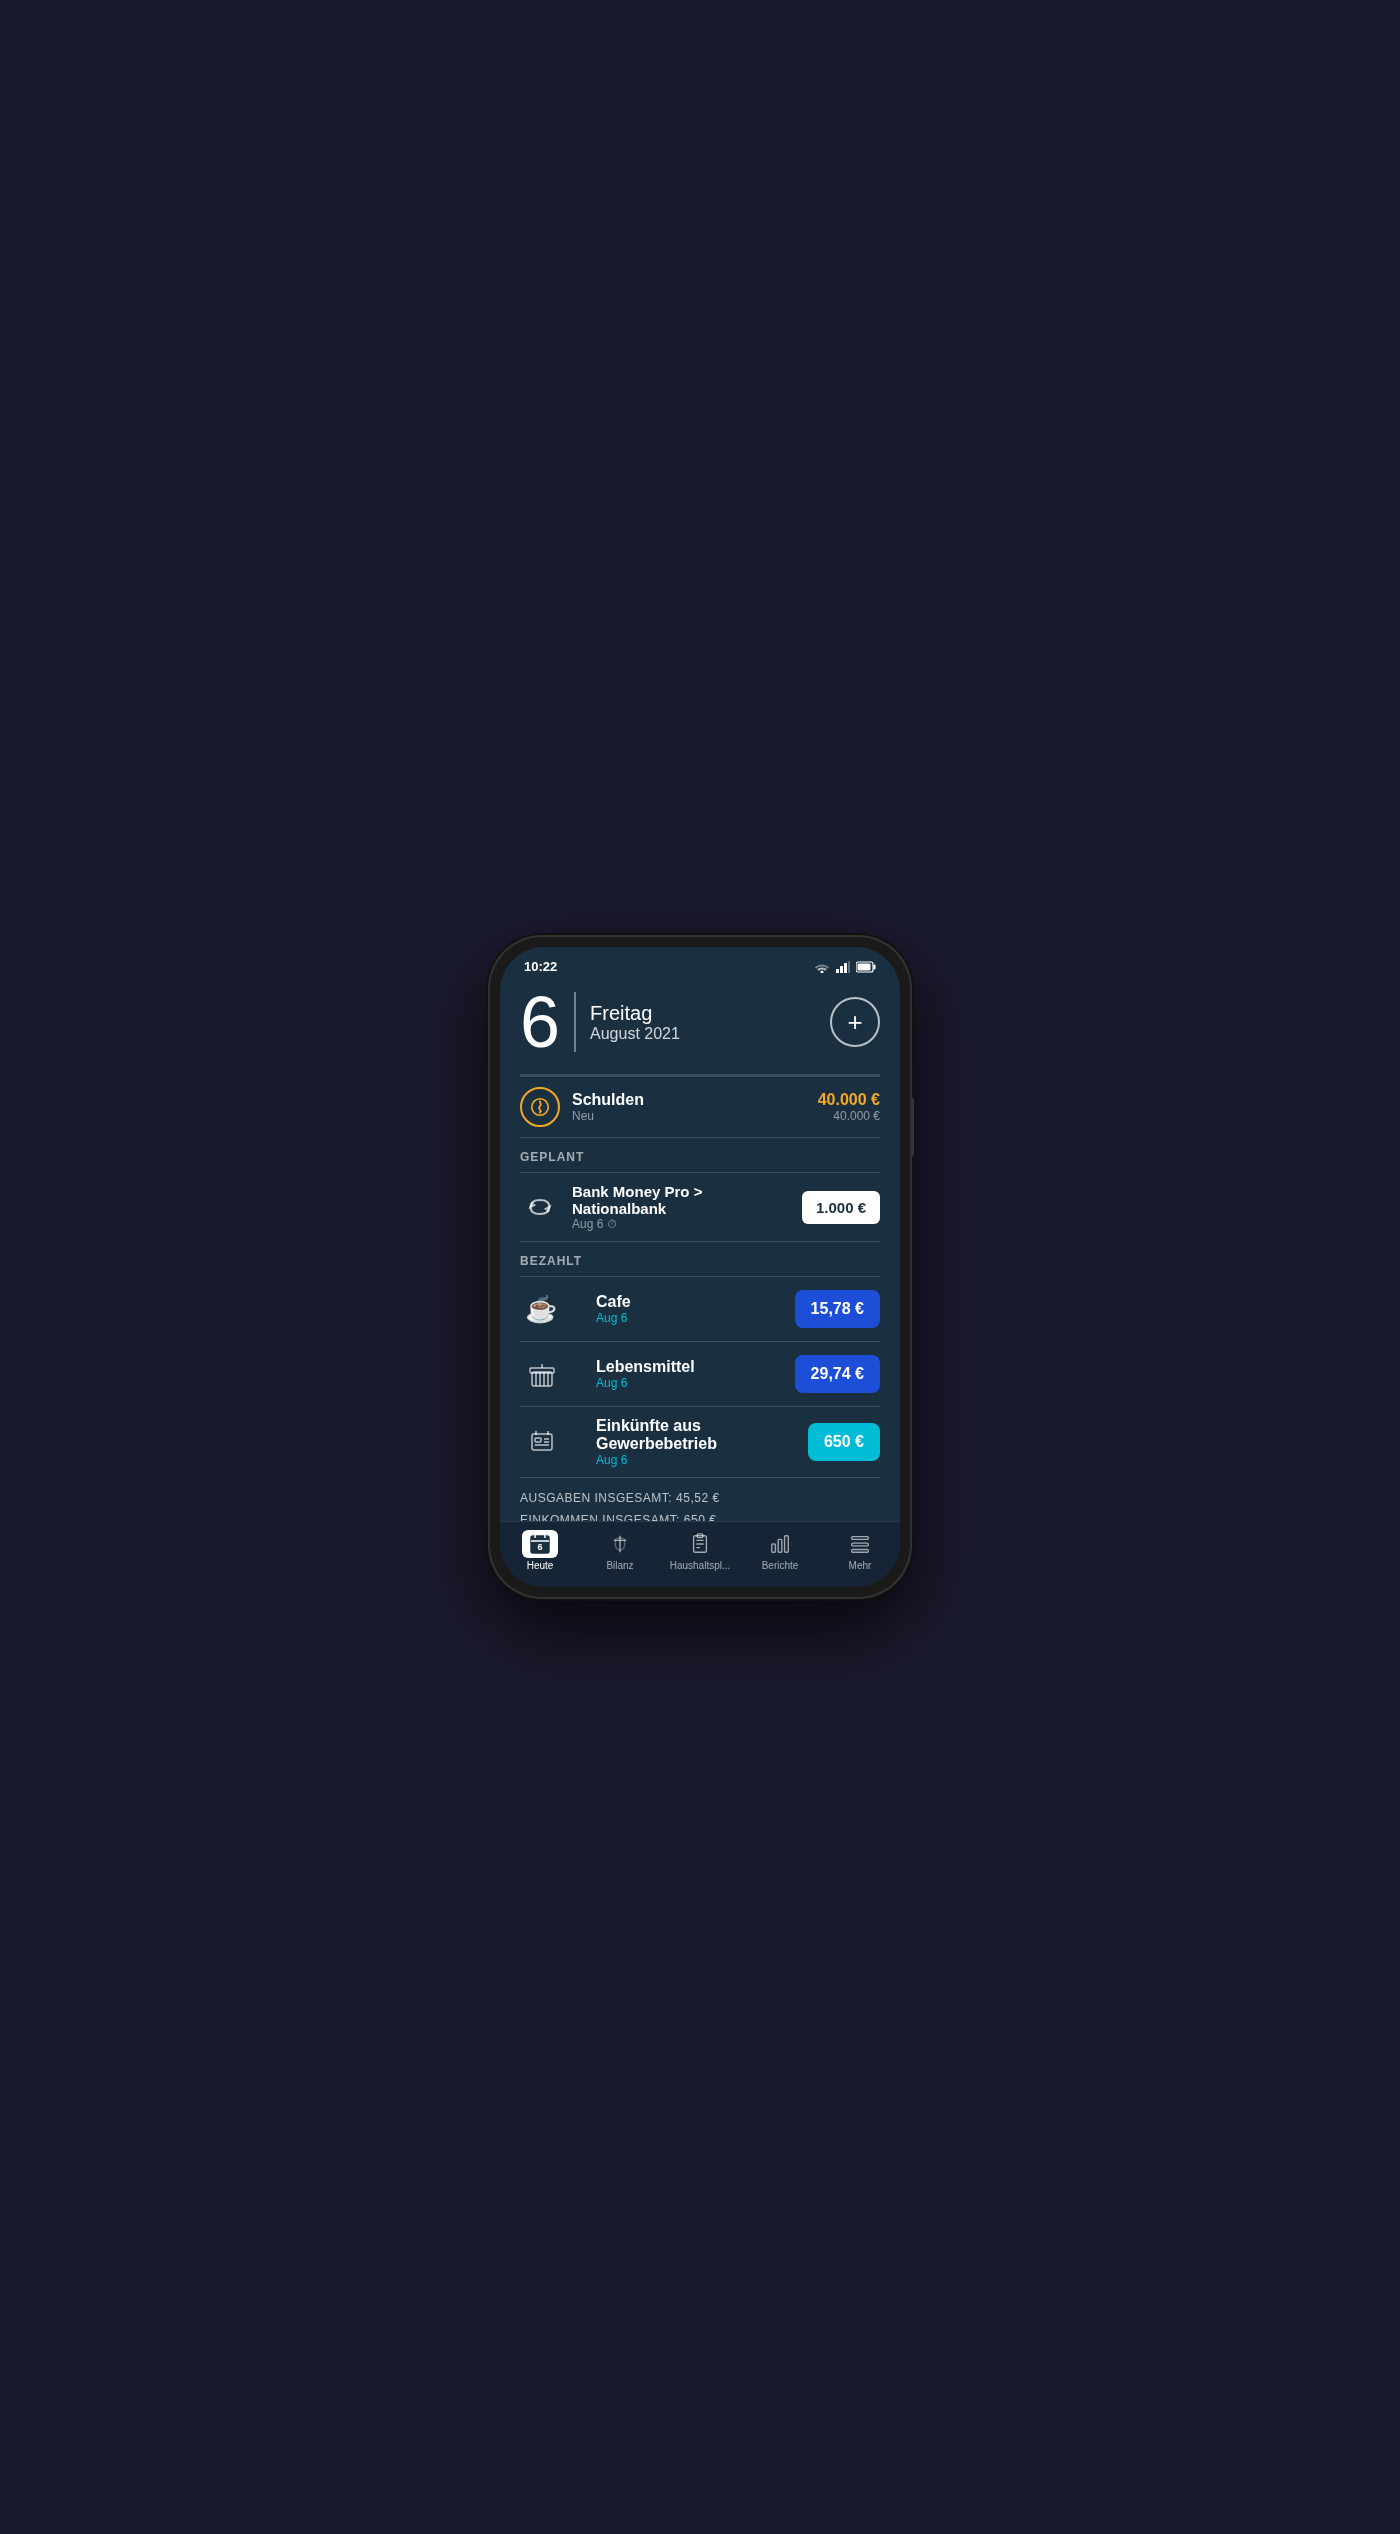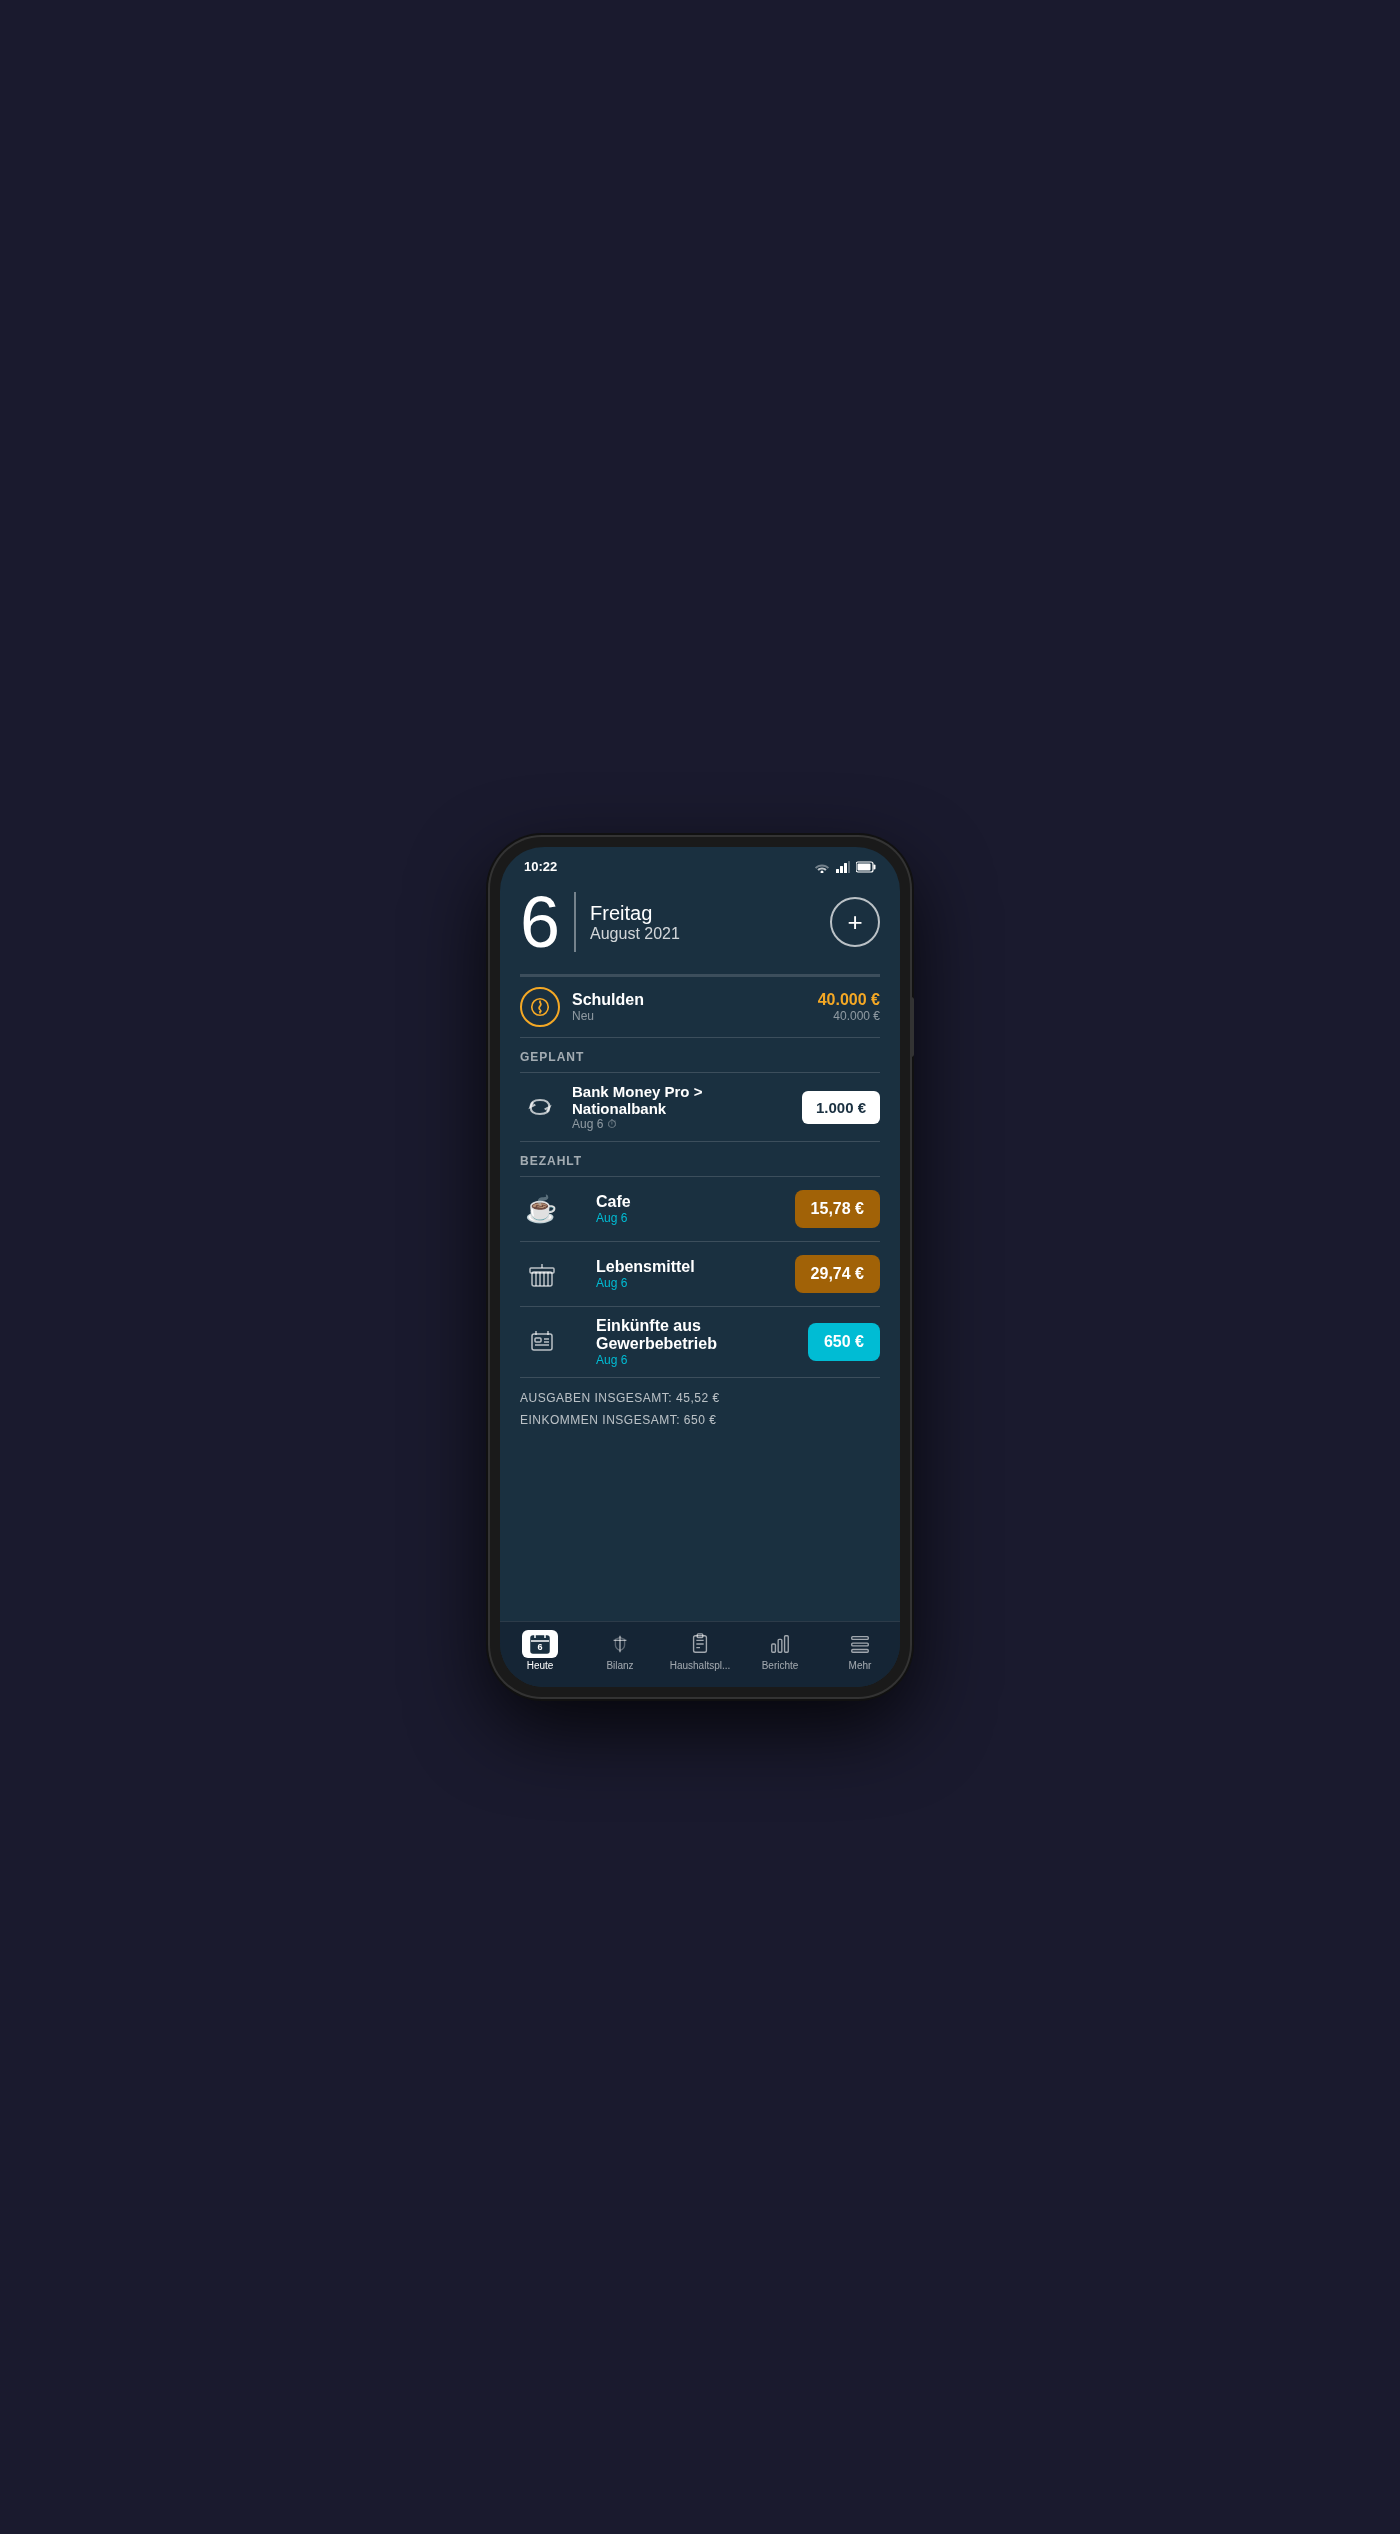--- a/index.html
+++ b/index.html
@@ -7,21 +7,21 @@
       background: #1a1a2e;
       display: flex;
       justify-content: center;
       align-items: center;
       min-height: 100vh;
       font-family: -apple-system, BlinkMacSystemFont, 'Segoe UI', sans-serif;
     }
 
     .phone-wrapper {
       width: 420px;
-      height: 860px;
+      height: 660px;
       background: #1a1a1a;
       border-radius: 52px;
       padding: 10px;
       box-shadow:
         0 0 0 2px #333,
         0 0 0 4px #111,
         0 30px 80px rgba(0,0,0,0.8);
       position: relative;
     }
 
@@ -292,21 +292,21 @@
     }
 
     .trans-amount {
       padding: 10px 16px;
       border-radius: 8px;
       font-size: 16px;
       font-weight: 700;
       color: white;
     }
 
-    .trans-amount.orange { background: #a16207; }
+    .trans-amount.orange { background: #1d4ed8; }
     .trans-amount.cyan { background: #00bcd4; }
 
     
     .totals-section {
       padding: 10px 20px;
       text-align: left;
     }
 
     .total-line {
       color: rgba(255,255,255,0.7);

